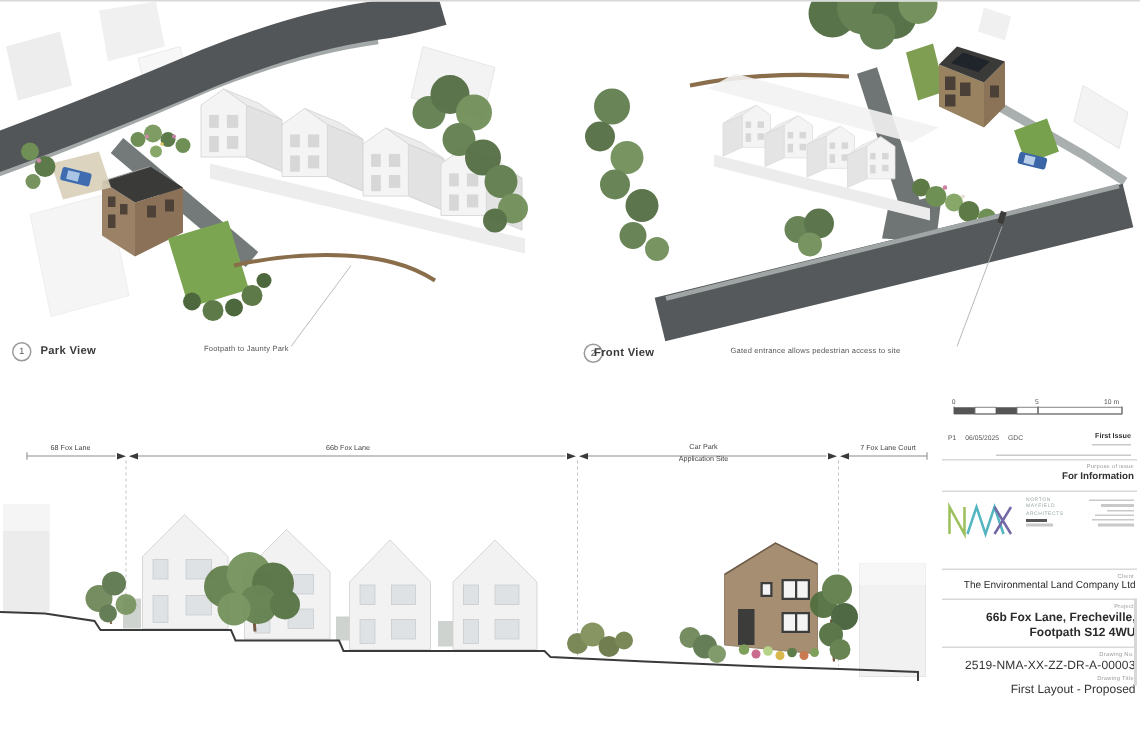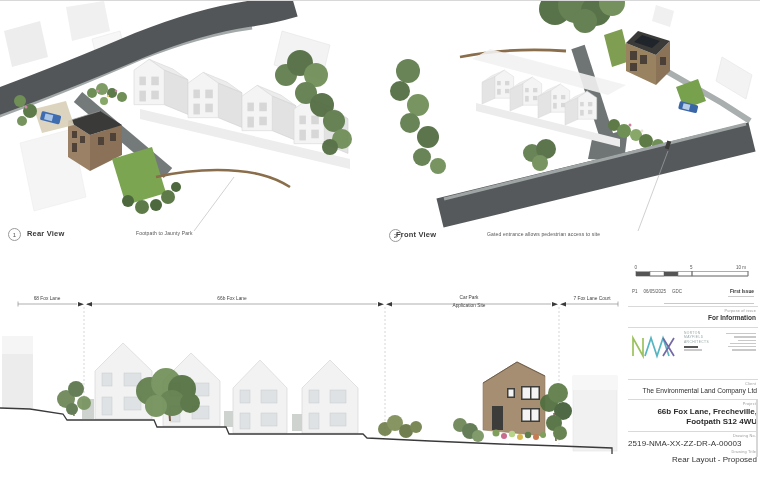--- a/index.html
+++ b/index.html
@@ -13,21 +13,21 @@
   .ann{font-size:5px;color:#555;letter-spacing:.15px;white-space:nowrap;}
   
   .tb{position:absolute;left:628px;top:260px;width:130px;height:212px;}
   .cap{font-size:3.8px;color:#9a9a9a;text-align:right;letter-spacing:.2px;}
   .hr{position:absolute;left:0;width:130px;height:0;border-top:1px solid #d9d9d9;}
   .rev{font-size:4.5px;color:#555;}
   .revdesc{font-size:4.8px;font-weight:700;color:#333;text-align:right;}
   .purpose{font-size:6.5px;font-weight:700;color:#333;text-align:right;}
   .clientname{font-size:6.7px;color:#2e2e2e;text-align:right;white-space:nowrap;}
   .proj{font-size:8px;font-weight:700;color:#2b2b2b;text-align:right;line-height:10px;white-space:nowrap;}
-  .dno{font-size:8px;color:#333;text-align:left;white-space:nowrap;letter-spacing:.1px;}
+  .dno{font-size:8px;color:#333;text-align:right;white-space:nowrap;letter-spacing:.1px;}
   .dtitle{font-size:8px;color:#333;text-align:right;white-space:nowrap;}
   .firmcol{font-size:3.3px;line-height:4.4px;color:#97a6a6;letter-spacing:.4px;}
   .mb{background:#c9c9c9;height:1.3px;}
   .mbrow{display:flex;flex-direction:column;align-items:flex-end;gap:2px;}
 </style>
 </head>
 <body>
 
 <div class="sheet">
 
@@ -259,21 +259,21 @@
       <circle cx="152" cy="152" r="9" fill="#5d7a49"></circle>
         <circle cx="166" cy="148" r="10" fill="#4f6a3e"></circle>
       <circle cx="160" cy="162" r="8" fill="#6d8c54"></circle>
     </g>
 
     <rect x="286" y="140" width="4" height="8" fill="#3c3c3a" transform="rotate(18 288 144)"></rect>
     <path d="M258,230 L288,150" stroke="#b0b0b0" stroke-width="0.6" fill="none"></path>
   </svg>
 
   <div class="abs circ" style="left:8px;top:227px">1</div>
-  <div class="abs viewlabel" style="left:27px;top:228px">Rear View</div>
+  <div class="abs viewlabel" style="left:27px;top:228px">Park View</div>
   <div class="abs ann" style="left:136px;top:229px">Footpath to Jaunty Park</div>
 
   <div class="abs circ" style="left:389px;top:228px">2</div>
   <div class="abs viewlabel" style="left:396px;top:229px">Front View</div>
   <div class="abs ann" style="left:487px;top:230px">Gated entrance allows pedestrian access to site</div>
 
   <svg class="abs" style="left:0;top:290px" width="620" height="185" viewBox="0 0 620 185">
 
     <g stroke="#8c8c8c" stroke-width="0.7">
       <line x1="18" y1="13" x2="77" y2="13"></line>
@@ -466,17 +466,17 @@
 
     <div class="abs cap" style="left:0;top:141px;width:128px;">Project</div>
     <div class="abs proj" style="left:0;top:146px;width:129px;">66b Fox Lane, Frecheville,</div>
     <div class="abs proj" style="left:0;top:156px;width:129px;">Footpath S12 4WU</div>
     <div class="hr" style="top:170px"></div>
 
     <div class="abs cap" style="left:0;top:173px;width:128px;">Drawing No.</div>
     <div class="abs dno" style="left:0;top:178px;width:129px;">2519-NMA-XX-ZZ-DR-A-00003</div>
 
     <div class="abs cap" style="left:0;top:189px;width:128px;">Drawing Title</div>
-    <div class="abs dtitle" style="left:0;top:194px;width:129px;">Rear Layout - Proposed</div>
+    <div class="abs dtitle" style="left:0;top:194px;width:129px;">First Layout - Proposed</div>
   </div>
 
   <div class="abs" style="left:756px;top:398px;width:1.5px;height:58px;background:#d7d7d7;"></div>
 </div>
 
 </body></html>

